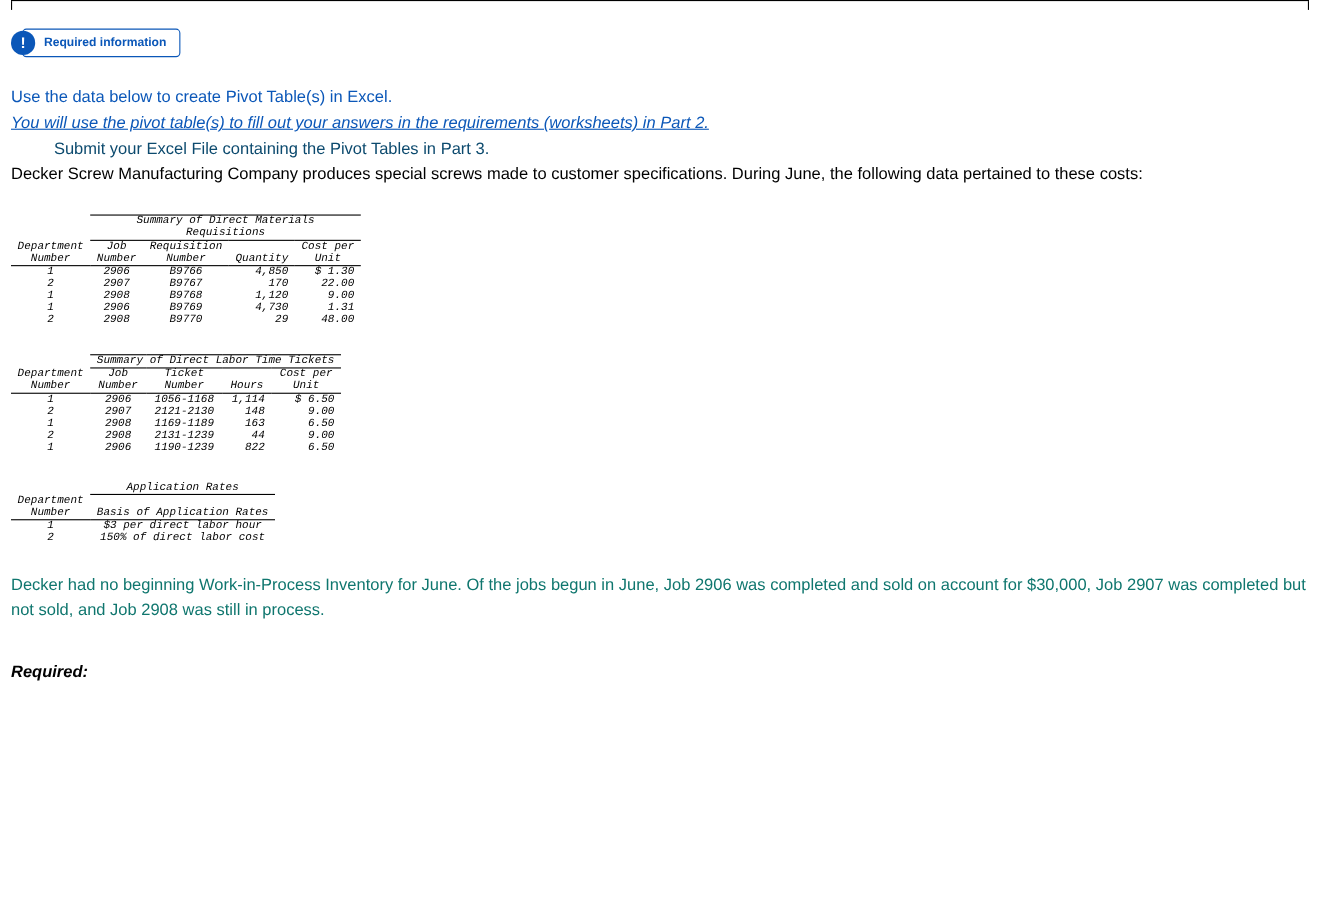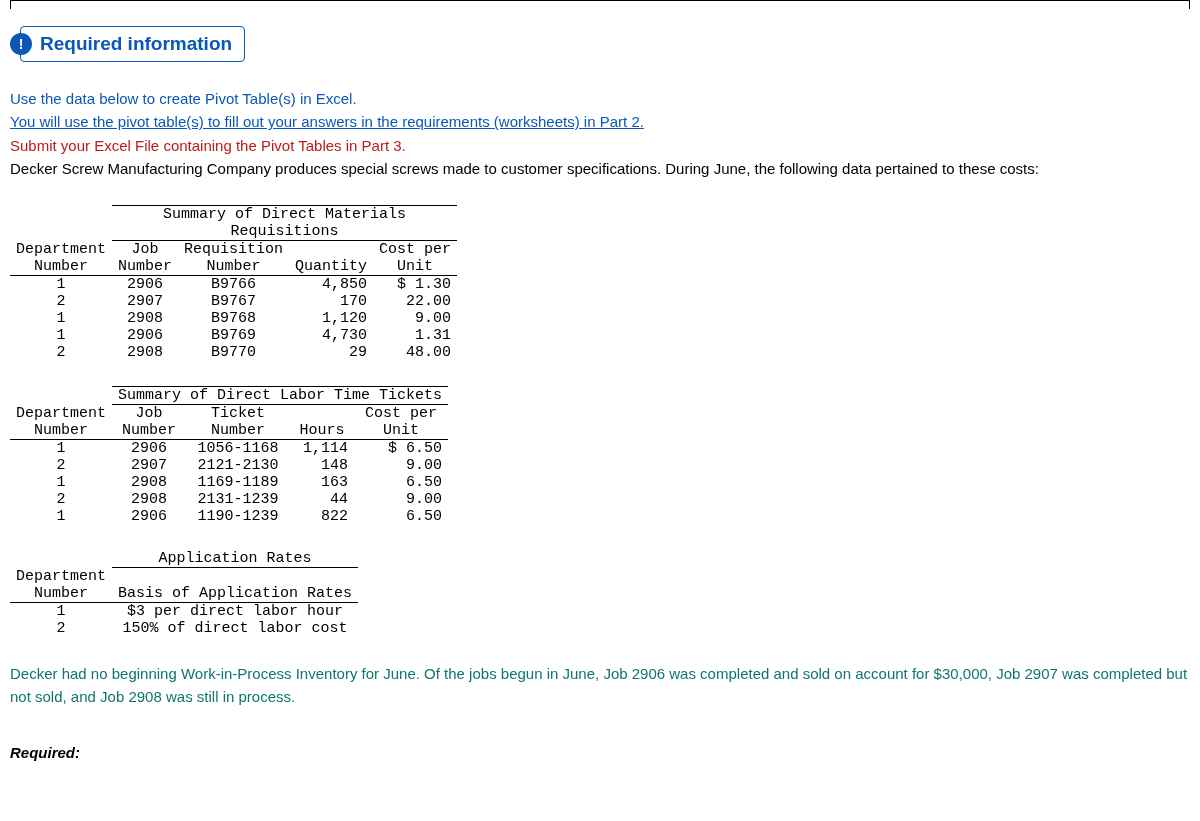--- a/index.html
+++ b/index.html
@@ -46,38 +46,39 @@
     display: flex;
     align-items: center;
     justify-content: center;
     margin-left: -11px;
     font-size: 14px;
   }
   .info-badge .label {
     color: #0b57b8;
     font-weight: bold;
     padding: 6px 12px 6px 8px;
-    font-size: 19px;
+    font-size: 11px;
   }
   .instructions {
     margin: 25px 10px 10px 10px;
     line-height: 1.55;
   }
   .instructions .l1 { color: #0b57b8; }
-  .instructions .l2 { color: #0b57b8; text-decoration: underline; }
-  .instructions .l3 { color: #b91c1c; }
+  .instructions .l2 { color: #0b57b8; font-style: italic; text-decoration: underline; }
+  .instructions .l3 { color: #0c4a6e; margin-left: 39px; }
   .instructions .l4 { color: #000; }
   .mono-block {
     margin-left: 10px;
     margin-top: 25px;
   }
   .mono {
     font-family: "Courier New", Courier, monospace;
-    font-size: 15px;
+    font-size: 10px;
     white-space: nowrap;
+    font-style: italic;
   }
   table.mono {
     border-collapse: collapse;
   }
   table.mono td, table.mono th {
     padding: 0 6px;
     text-align: center;
     font-weight: normal;
   }
   .title-row {

